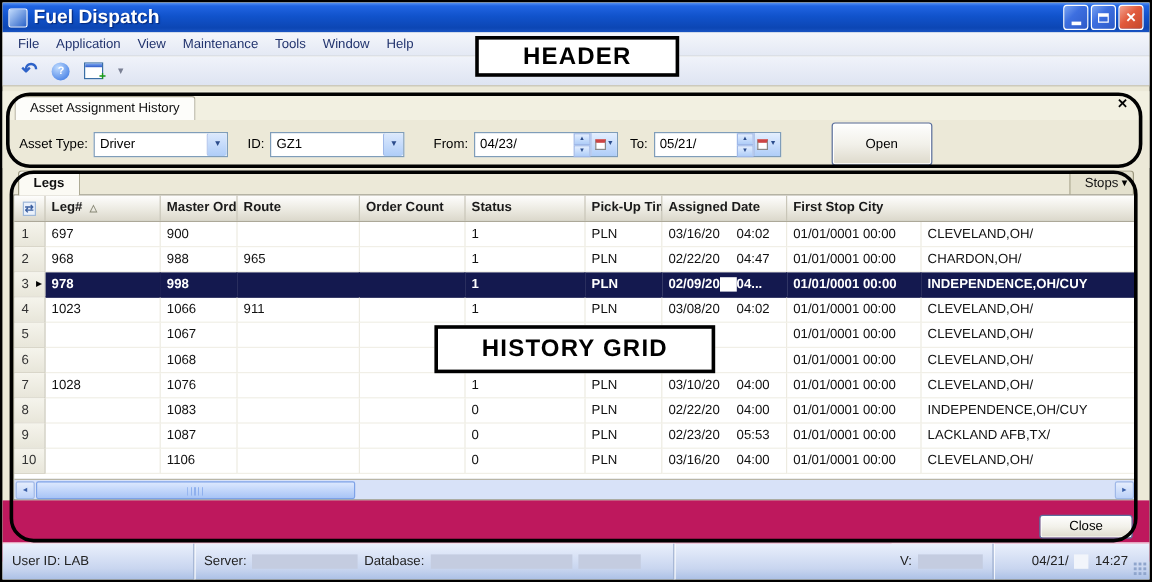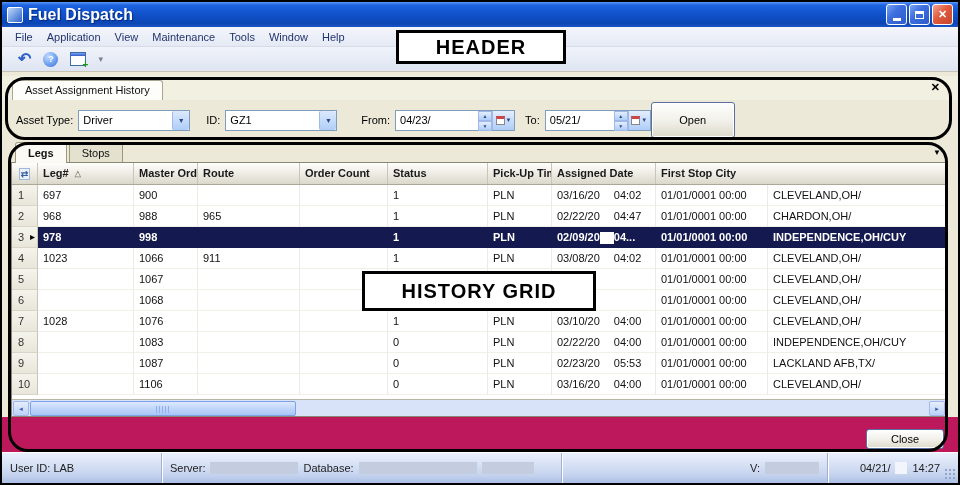--- a/index.html
+++ b/index.html
@@ -49,25 +49,25 @@
   .datefield{display:flex;height:21px;border:1px solid #7F9DB9;background:#fff;align-items:stretch;}
   .date-val{font-size:11px;line-height:19px;padding-left:4px;flex:1;white-space:nowrap;overflow:hidden;}
   .spin{display:flex;flex-direction:column;width:14px;}
   .spin i{flex:1;font-style:normal;font-size:5px;line-height:8px;text-align:center;color:#2B4C8C;
     background:linear-gradient(#E3EEFF,#AFCDF8);border:1px solid #9FB8E8;}
   .cal-btn{width:22px;display:flex;align-items:center;justify-content:center;gap:1px;font-size:6px;color:#2B4C8C;
     background:linear-gradient(#E3EEFF,#AFCDF8);border-left:1px solid #9FB8E8;}
   .cal-icon{width:9px;height:9px;background:#fff;border:1px solid #888;border-top:3px solid #C44;display:inline-block;}
   .xp-btn{border:1px solid #5A6F9E;border-radius:3px;background:linear-gradient(#FEFEFE,#F2F1EA 50%,#DDD9CB);
     font-size:11px;color:#000;box-shadow:inset 0 0 0 1px #fff;display:flex;align-items:center;justify-content:center;}
-  .open-btn{width:84px;height:36px;}
+  .open-btn{width:84px;height:36px;margin-left:42px;}
 
   
   .gridwrap{position:absolute;top:140px;left:9px;width:936px;}
-  .grid-tabs{height:21px;display:flex;padding-left:4px;position:relative;}
+  .grid-tabs{height:21px;display:flex;padding-left:4px;position:relative;justify-content:space-between;}
   .gtab{height:21px;padding:0 12px;font-size:11px;line-height:20px;border:1px solid #9C987F;border-bottom:none;
     border-radius:3px 3px 0 0;background:#E4E1CE;margin-right:2px;color:#111;}
   .gtab.active{background:#FBFAF4;font-weight:bold;z-index:2;}
   .grid-menu{position:absolute;right:6px;top:6px;font-size:8px;color:#000;}
   .grid-box{border:1px solid #8A8772;background:#fff;margin-top:-1px;position:relative;
     --cols:26px 96px 64px 102px 88px 100px 64px 104px 112px minmax(0,1fr);}
   .grid-head{display:grid;grid-template-columns:var(--cols);height:22px;
     background:linear-gradient(#FEFEFD,#EAE8DF 60%,#DBD8CB);border-bottom:1px solid #ACA899;}
   .hcell{border-right:1px solid #C9C6B8;font-weight:bold;font-size:11px;line-height:21px;padding-left:5px;
     white-space:nowrap;overflow:hidden;color:#1A1A1A;display:flex;align-items:center;gap:6px;}

